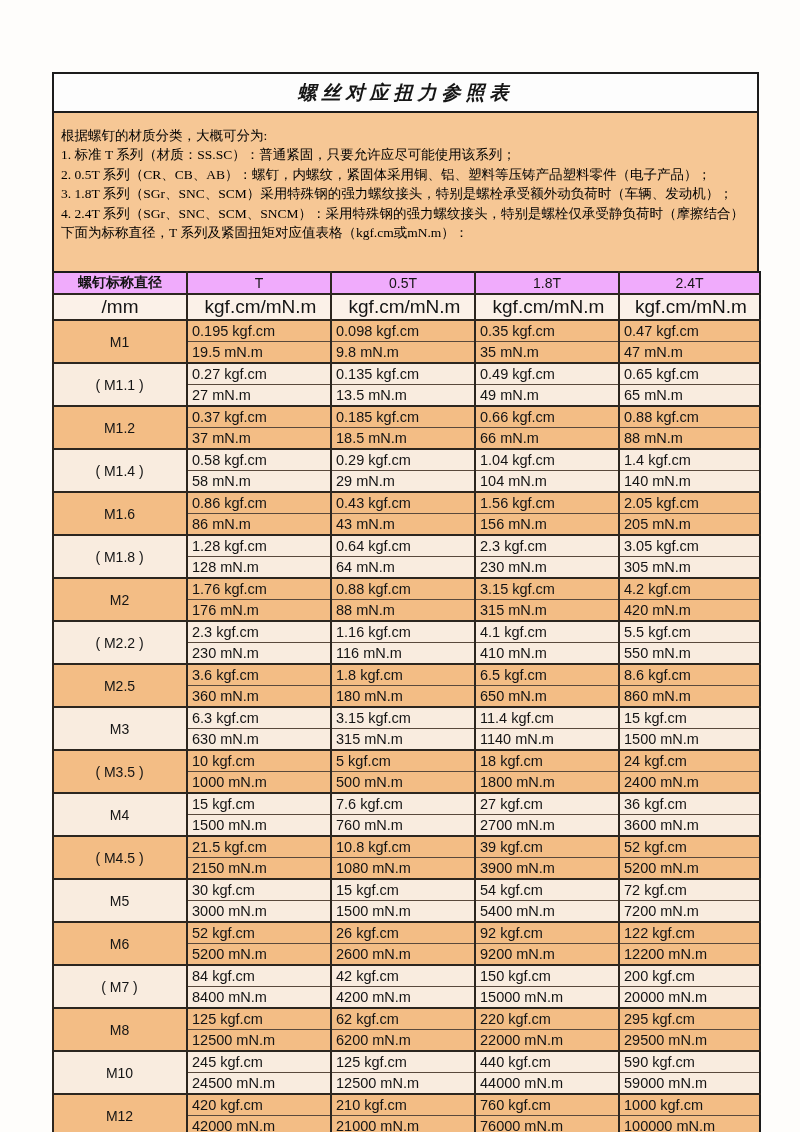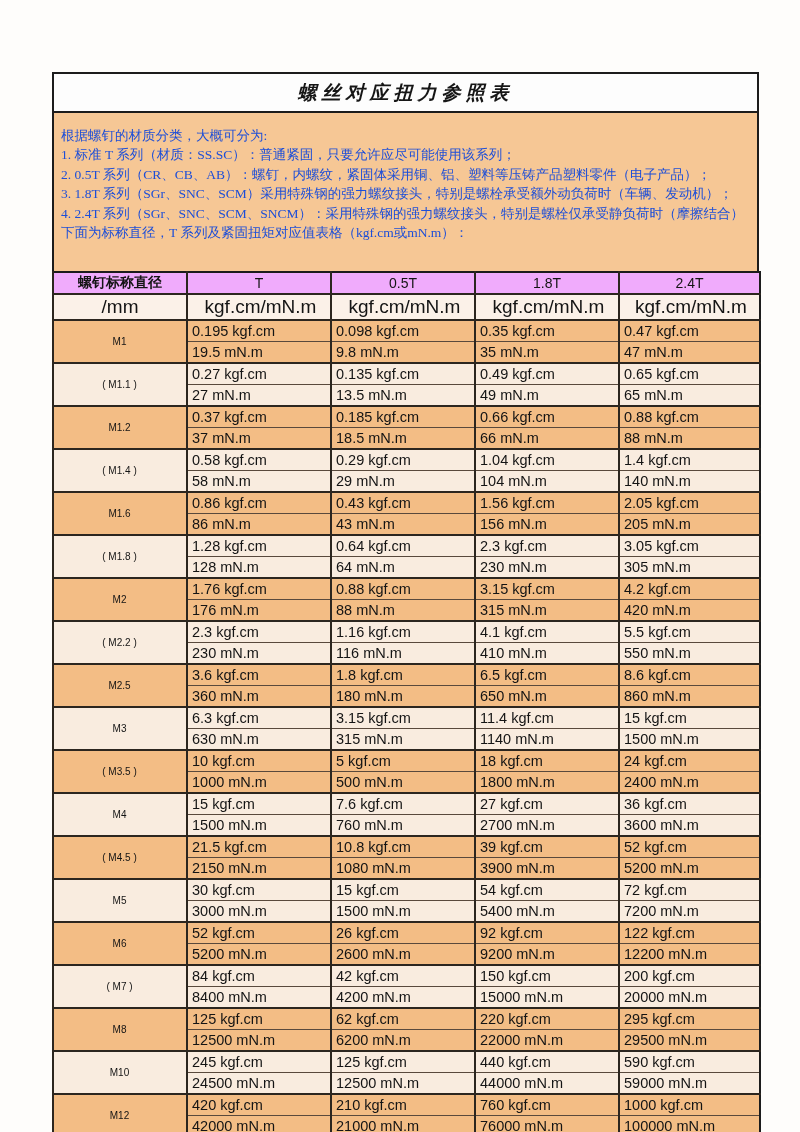--- a/index.html
+++ b/index.html
@@ -38,21 +38,21 @@
     width: 707px; height: 158px;
     background: #f6c795;
     border-left: 2px solid #1c1c1c;
     border-right: 2px solid #1c1c1c;
     padding: 13px 8px 0 7px;
   }
   .intro .line {
     font-family: "Liberation Serif", serif;
     font-size: 13.5px;
     line-height: 19.4px;
-    color: #1d4ed8;
+    color: #000000;
     white-space: nowrap;
   }
   
   table.torque {
     width: 707px;
     border-collapse: collapse;
     table-layout: fixed;
     border: 2px solid #1c1c1c;
     border-bottom-width: 3px;
   }
@@ -87,21 +87,21 @@
     height: 18px;
     font-size: 14.5px;
     line-height: 18px;
     text-align: left;
     padding-left: 4px;
     border-top: 1px solid #59493c;
   }
   tbody td.size {
     text-align: center;
     padding-left: 0;
-    font-size: 10px;
+    font-size: 14px;
   }
   tbody tr.kgf td { border-top: 2px solid #2c261f; }
   tbody tr.orange td { background: #f3bd85; }
   tbody tr.cream  td { background: #f9ecdf; }
 </style>
 </head>
 <body>
 
 <div class="doc">
 

